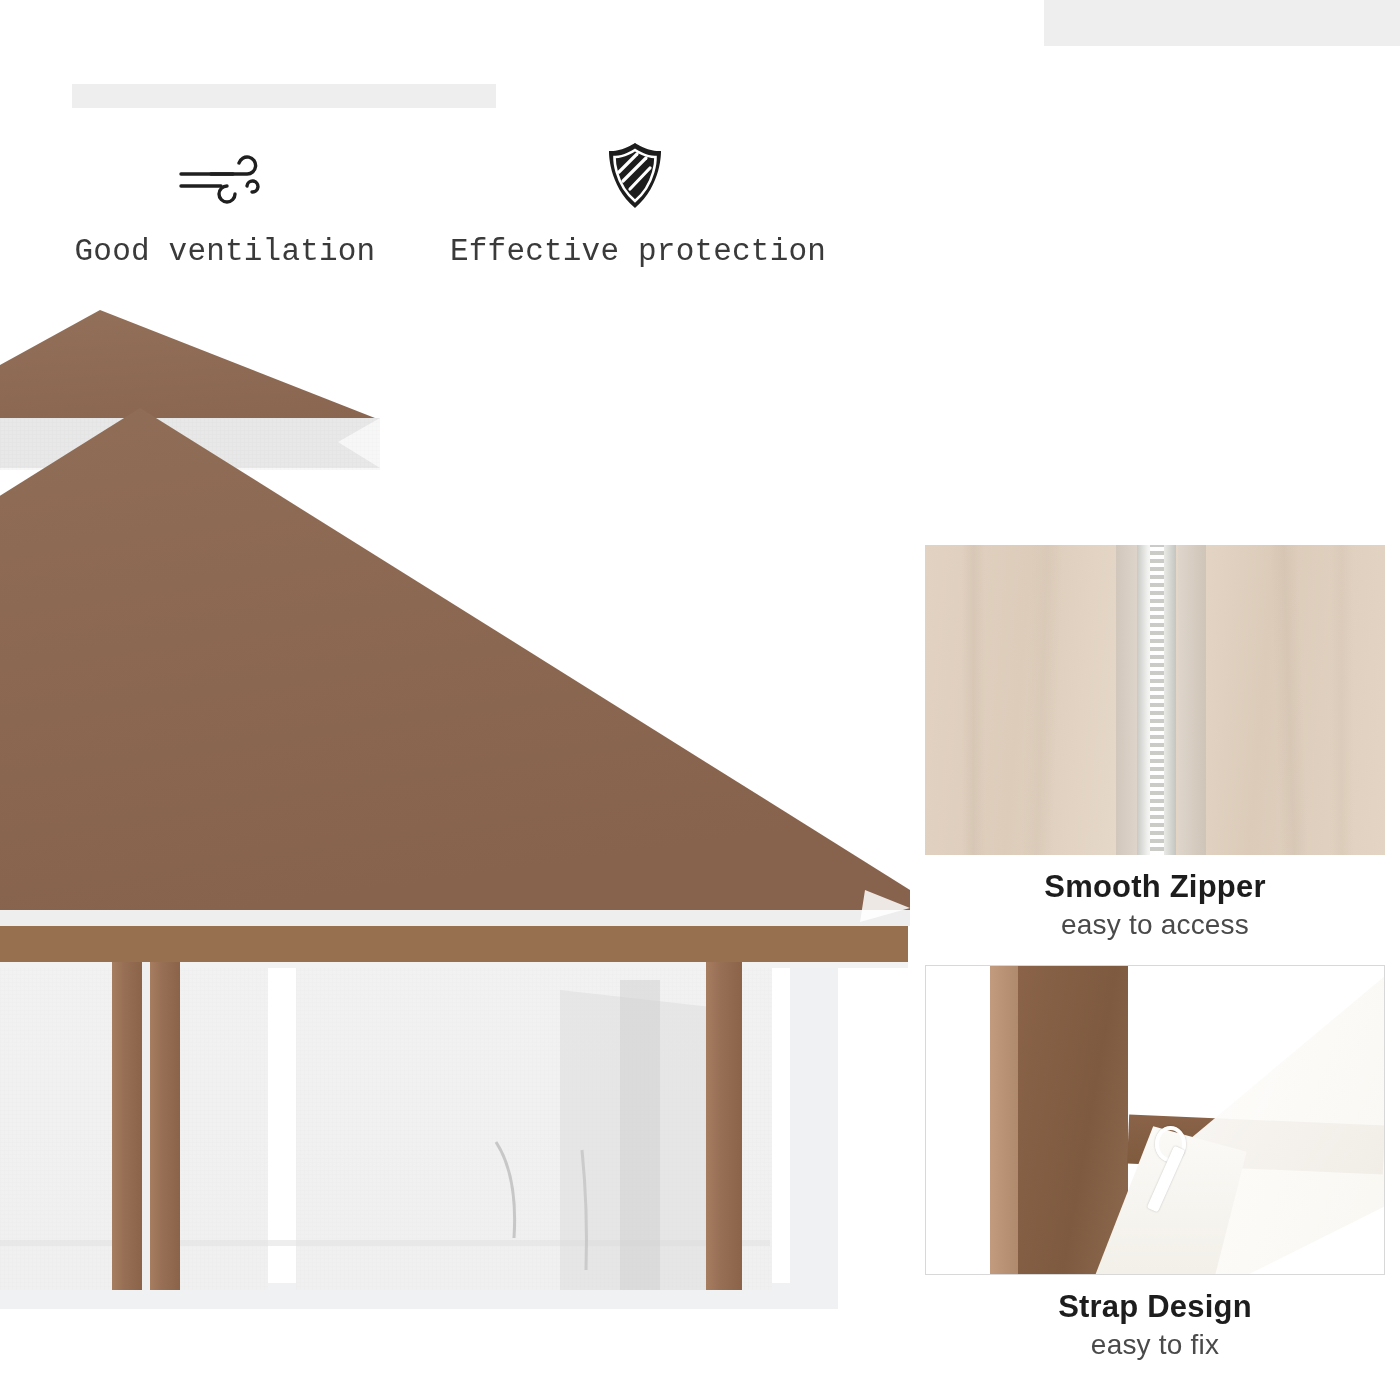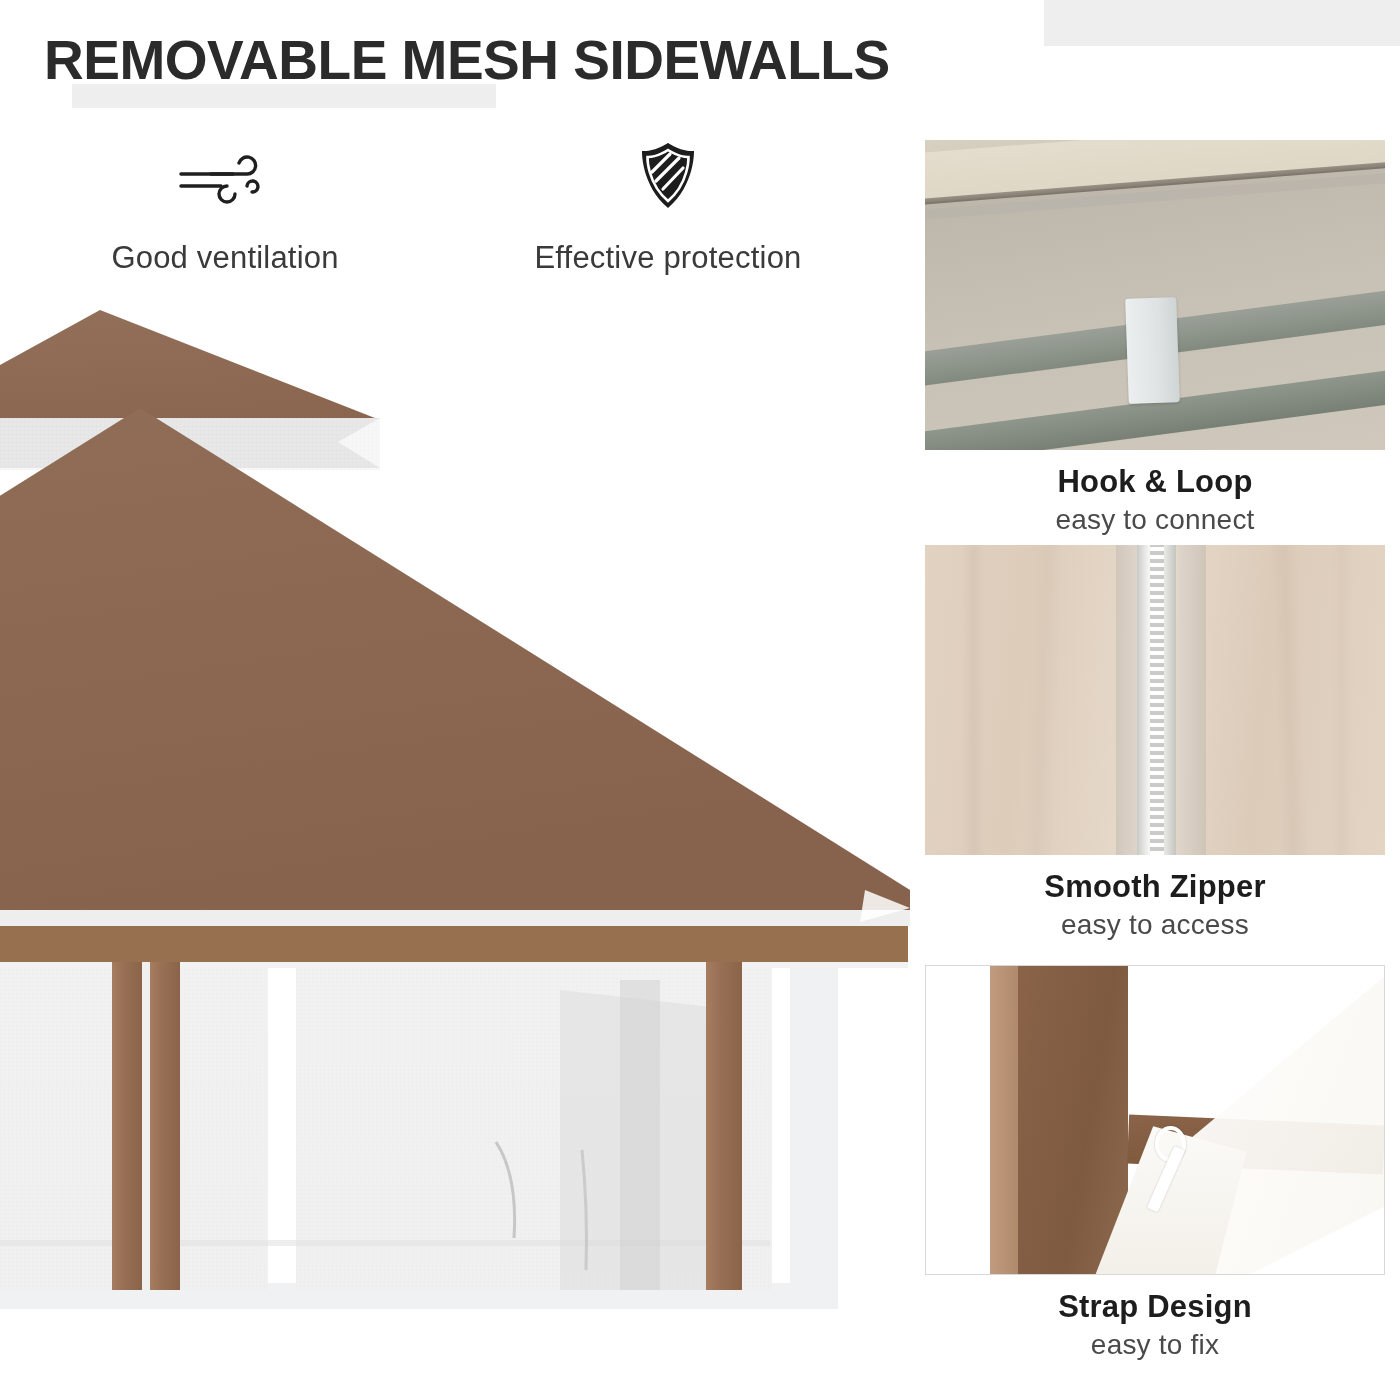--- a/index.html
+++ b/index.html
@@ -23,25 +23,25 @@
   #page-title{
     position:absolute;left:44px;top:28px;
     font-size:55px;font-weight:700;letter-spacing:-0.5px;
     color:#2b2b2b;white-space:nowrap;
     font-family:"Liberation Sans", sans-serif;
   }
 
   
   .feature{position:absolute;text-align:center;}
   #feature-0{left:60px;top:140px;width:330px;}
-  #feature-1{left:483px;top:140px;width:370px;}
+  #feature-1{left:450px;top:140px;width:370px;}
   .feature .ficon{height:72px;display:flex;align-items:center;justify-content:center;}
   .feature .flabel{
-    margin-top:28px;font-size:31px;color:#3a3a3a;font-weight:400;
-    letter-spacing:.2px;white-space:nowrap;
+    margin-top:22px;font-size:31px;color:#3a3a3a;font-weight:400;
+    letter-spacing:.2px;white-space:nowrap;font-family:Liberation Mono, monospace;
   }
 
   
   #gazebo{position:absolute;left:-140px;top:290px;width:1060px;height:1000px;}
   #gazebo svg{display:block;}
 
   
   .panel{position:absolute;left:925px;width:460px;}
   #panel-0{top:140px;}
   #panel-1{top:545px;}
@@ -105,21 +105,20 @@
 </head>
 <body>
 
 <div class="stage">
 
   <div class="deco" id="deco-title"></div>
   <div class="deco" id="deco-topright"></div>
   <div class="deco" id="deco-gazebo"></div>
   <div class="deco" id="deco-base"></div>
 
-  <div id="page-title">REMOVABLE MESH SIDEWALLS</div>
 
   <div class="feature" id="feature-0">
     <div class="ficon">
       <svg width="96" height="56" viewBox="0 0 96 56" fill="none" stroke="#1f1f1f" stroke-width="3.4" stroke-linecap="round">
         <path d="M4 26 H56"></path>
         <path d="M4 38 H44"></path>
         <path d="M62 14 a8.5 8.5 0 1 1 8 11 H34" transform="translate(0,1)"></path>
         <path d="M50 38 a8 8 0 1 0 8 8"></path>
         <path d="M70 38 a5.5 5.5 0 1 1 5 6"></path>
       </svg>
@@ -201,35 +200,20 @@
       <rect x="290" y="672" width="30" height="616" fill="url(#frameG)"></rect>
       <rect x="-10" y="672" width="34" height="616" fill="url(#frameG)"></rect>
       <rect x="846" y="672" width="36" height="616" fill="url(#frameG)"></rect>
 
       <rect x="-10" y="1208" width="304" height="80" fill="url(#frameG)"></rect>
       <rect x="292" y="1208" width="596" height="80" fill="url(#frameG)"></rect>
       <rect x="-10" y="1286" width="900" height="4" fill="#e9e9e9"></rect>
     </svg>
   </div>
 
-  <div class="panel" id="panel-0">
-    <div class="photo">
-      <div class="p1-canopy"></div>
-      <div class="p1-top"></div>
-      <div class="p1-seam2"></div>
-      <div class="p1-seam"></div>
-      <div class="p1-bar-a"></div>
-      <div class="p1-bar-b"></div>
-      <div class="p1-strap"></div>
-    </div>
-    <div class="cap">
-      <div class="cap-title">Hook &amp; Loop</div>
-      <div class="cap-sub">easy to connect</div>
-    </div>
-  </div>
 
   <div class="panel" id="panel-2">
     <div class="photo">
       <div class="p3-bg"></div>
       <div class="p3-post"></div>
       <div class="p3-brown"></div>
       <div class="p3-brownbar"></div>
       <div class="p3-mesh"></div>
       <div class="p3-mesh2"></div>
       <div class="p3-tie"></div>

